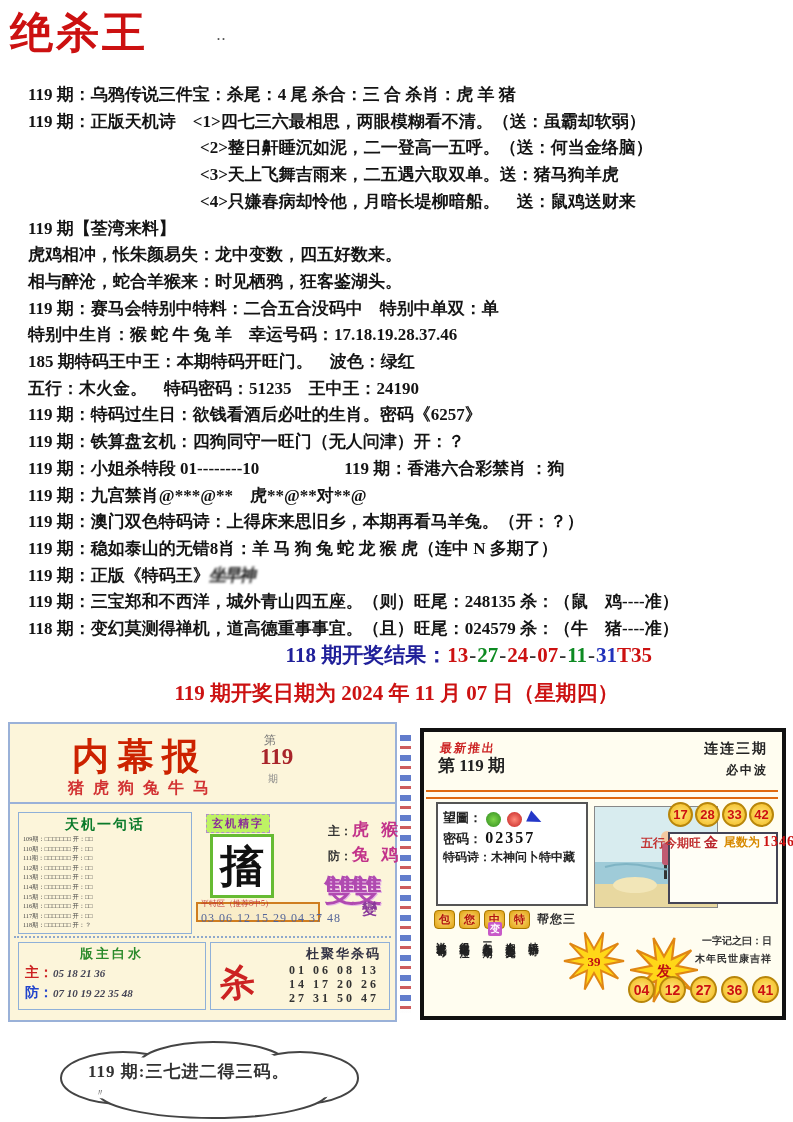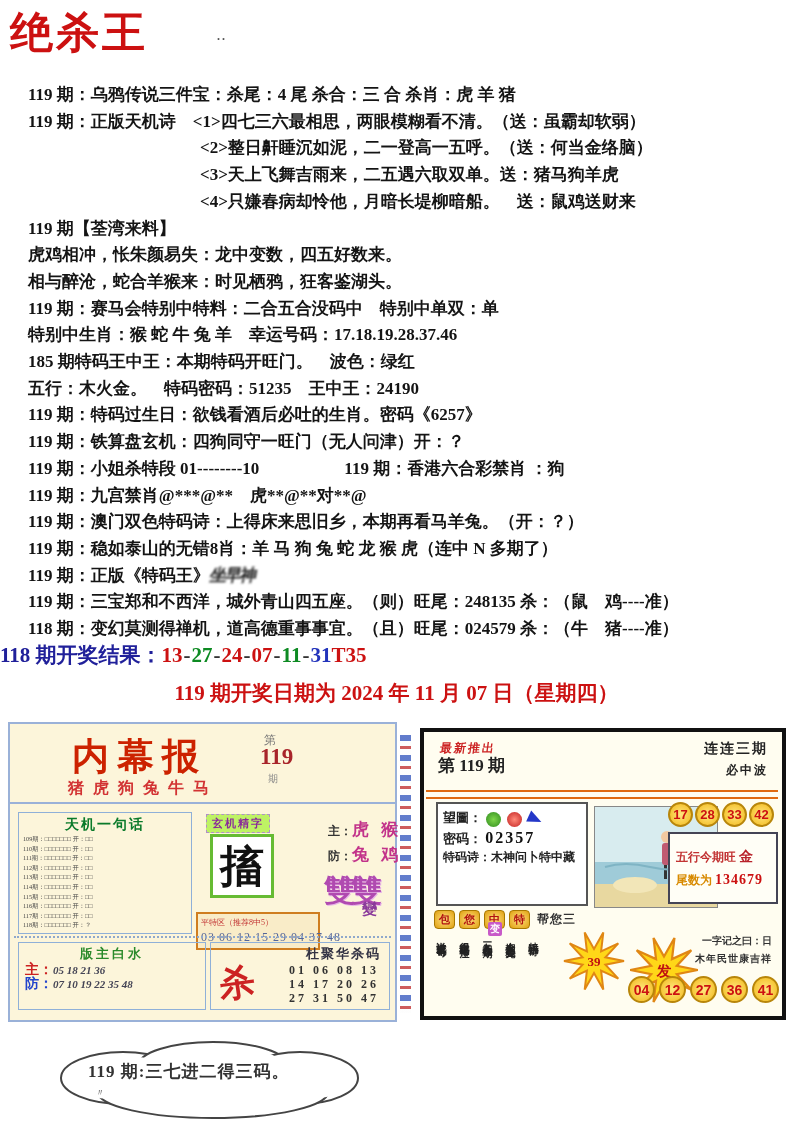--- a/index.html
+++ b/index.html
@@ -9,53 +9,53 @@
   
   .title{left:10px;top:4px;font-size:43px;font-weight:900;color:var(--red);
          font-family:"Liberation Sans","DejaVu Sans",sans-serif;letter-spacing:3px;}
   .titledots{left:216px;top:26px;font-size:15px;color:#555;letter-spacing:4px;}
   
   .lines{left:28px;top:82px;width:752px;}
   .bline{font-size:17px;font-weight:700;color:#141414;line-height:26.7px;white-space:nowrap;}
   .bline.ind{padding-left:172px;}
   .blur{filter:blur(1.2px);letter-spacing:-2px;transform:skewX(-10deg);display:inline-block;color:#222;}
   
-  .result{top:641px;left:0;width:652px;text-align:left;font-size:21px;font-weight:800;white-space:nowrap;}
+  .result{top:641px;left:0;width:652px;text-align:right;font-size:21px;font-weight:800;white-space:nowrap;}
   .result .lbl{color:var(--navy);}
   .result .sep{color:#333;padding:0 1px;}
   .dateline{top:679px;left:0;width:793px;text-align:center;font-size:21px;font-weight:800;color:var(--red);white-space:nowrap;}
   
   .lcard{left:8px;top:722px;width:385px;height:296px;background:#fcf5da;border:2px solid #9ab1d8;}
   .masthead{left:62px;top:8px;font-size:37px;font-weight:900;color:#cc2200;letter-spacing:8px;}
   .issue-pre{left:254px;top:8px;font-size:12px;color:#777;}
   .issue-no{left:250px;top:20px;font-size:23px;font-weight:900;color:#a8242a;}
   .issue-suf{left:258px;top:48px;font-size:10px;color:#888;}
   .zodiac{left:58px;top:54px;font-size:16px;font-weight:800;color:#d23333;letter-spacing:9px;}
   .ldiv{left:0;top:78px;width:100%;border-top:2px solid #9ab1d8;}
   .tipsbox{left:8px;top:88px;width:172px;height:120px;border:1px solid #8fb0d8;}
   .tipstitle{text-align:center;font-size:14px;font-weight:900;color:#0a7a2a;padding-top:3px;letter-spacing:2px;}
   .tipsrow{font-size:8px;color:#444;line-height:9.6px;white-space:nowrap;transform:scale(.78);transform-origin:0 50%;padding-left:5px;}
   .badge{left:196px;top:90px;font-size:11px;font-weight:900;color:#8a2a9a;background:#bef264;
          border:1px dashed #b090c8;padding:1px 5px;letter-spacing:2px;}
   .bigcharbox{left:200px;top:110px;width:58px;height:58px;border:3px solid #66bb33;background:#fff;
               display:flex;align-items:center;justify-content:center;font-size:44px;font-weight:900;color:#111;}
-  .orangebox{left:186px;top:188px;width:124px;height:38px;border:2px solid #cf7d1f;background:#f9ecc8;
+  .orangebox{left:186px;top:178px;width:124px;height:20px;border:2px solid #cf7d1f;background:#f9ecc8;
              display:flex;flex-direction:column;justify-content:center;gap:2px;padding:1px 3px;box-sizing:border-box;}
   .ob1{font-size:8px;color:#c23333;white-space:nowrap;}
   .ob2{font-size:12px;color:#556699;white-space:nowrap;letter-spacing:1px;}
   .zhufang{left:318px;top:94px;line-height:24px;white-space:nowrap;}
   .zf-lab{font-size:12px;font-weight:800;color:#333;}
   .zf-val{font-size:17px;font-weight:900;color:#c2338a;letter-spacing:4px;}
   .shuang{left:314px;top:146px;font-size:31px;font-weight:900;color:#b04ab0;letter-spacing:-4px;
           text-shadow:1px 1px 0 #e7b6e7;}
   .shuang-small{left:352px;top:176px;font-size:15px;font-weight:900;color:#8a3a9a;}
   .dotline{left:4px;top:212px;width:377px;border-top:2px dotted #8fa8cc;}
   .sxbox{left:8px;top:218px;width:186px;height:66px;border:1px solid #8fb0d8;}
   .sxtitle{text-align:center;font-size:13px;font-weight:900;color:#2a8a2a;letter-spacing:3px;padding-top:2px;}
-  .sxrow{font-size:11px;font-weight:800;color:#445;white-space:nowrap;padding-left:6px;line-height:14px;font-style:italic;}
+  .sxrow{font-size:11px;font-weight:800;color:#445;white-space:nowrap;padding-left:6px;line-height:20px;font-style:italic;}
   .sx-zhu{color:#cc2222;font-size:14px;font-weight:900;font-style:normal;}
   .sx-fang{color:#2244cc;font-size:14px;font-weight:900;font-style:normal;}
   .shabox{left:200px;top:218px;width:178px;height:66px;border:1px solid #8fb0d8;}
   .shatitle{text-align:right;font-size:13px;font-weight:900;color:#334;letter-spacing:2px;padding:2px 8px 0 0;}
   .shachar{position:absolute;left:8px;top:16px;font-size:36px;font-weight:900;color:#cc2222;transform:rotate(-8deg);}
   .sharow{font-size:12px;font-weight:800;color:#333;letter-spacing:3px;text-align:right;padding-right:10px;line-height:14px;}
   
   .strip{left:400px;top:735px;width:11px;height:278px;
          background:repeating-linear-gradient(180deg,#3a5bbf 0 6px,#fdfdfd 6px 11px,#c23333 11px 14px,#fdfdfd 14px 20px);opacity:.8;}
   
@@ -75,21 +75,21 @@
   .arrow{display:inline-block;width:0;height:0;border-left:14px solid #2437c8;border-top:6px solid transparent;
          border-bottom:6px solid transparent;vertical-align:middle;transform:rotate(25deg);margin-left:2px;}
   .scene{left:170px;top:74px;width:122px;height:100px;border:1px solid #888;}
   .goldrow-top{left:244px;top:70px;display:flex;gap:2px;}
   .gc{display:inline-flex;align-items:center;justify-content:center;border-radius:50%;
       background:radial-gradient(#ffe680,#f2b818);border:2px solid #b8860b;color:#cc1111;font-weight:900;
       font-family:"Liberation Sans","DejaVu Sans",sans-serif;box-sizing:border-box;}
   .gc.t{width:25px;height:25px;font-size:13px;}
   .gc.b{width:27px;height:27px;font-size:14px;}
   .infobox{left:244px;top:100px;width:110px;height:72px;border:2px solid #445;background:#fffef6;
-           display:flex;flex-direction:column;justify-content:center;gap:6px;padding-left:6px;box-sizing:border-box;}
+           display:flex;justify-content:center;gap:6px;padding-left:6px;box-sizing:border-box;}
   .wux1{font-size:12px;font-weight:900;color:#c23333;white-space:nowrap;}
   .wux1 b{font-size:14px;color:#b8222a;}
   .wux2{font-size:12px;font-weight:900;color:#d88a00;white-space:nowrap;}
   .wux2 b{font-size:14px;color:#cc1111;letter-spacing:1px;}
   .sealrow{left:10px;top:178px;display:flex;gap:4px;align-items:center;}
   .seal{width:19px;height:17px;border-radius:4px;background:radial-gradient(#ffe080,#e0a010);border:1px solid #a87800;
         display:flex;align-items:center;justify-content:center;font-size:11px;font-weight:900;color:#b01010;}
   .sealnote{font-size:12px;font-weight:900;color:#333;letter-spacing:1px;margin-left:3px;}
   .vcols{left:10px;top:202px;height:80px;display:flex;flex-direction:row-reverse;gap:9px;align-items:flex-start;}
   .vcol{writing-mode:vertical-rl;font-size:10px;font-weight:800;color:#222;letter-spacing:1px;height:78px;}

